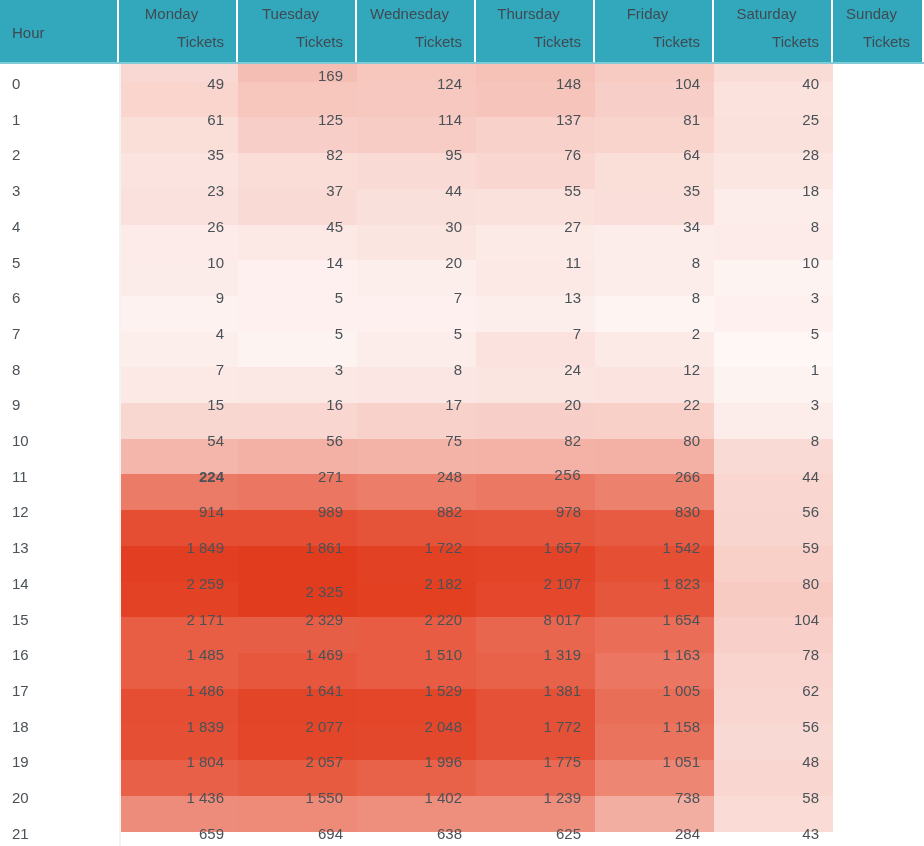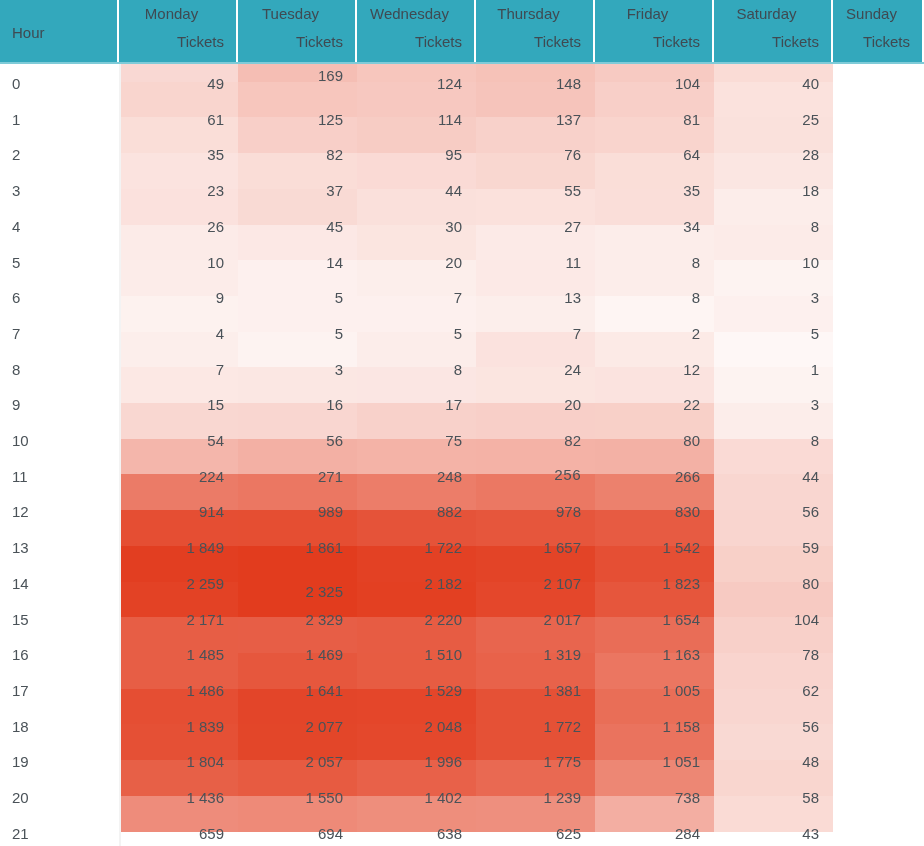--- a/index.html
+++ b/index.html
@@ -309,21 +309,21 @@
       <div class="val" style="left: 595px; width: 105px; top: 395.3px;">22</div>
       <div class="val" style="left: 714px; width: 105px; top: 395.3px;">3</div>
       <div class="hourlbl" style="top: 431px;">10</div>
       <div class="val" style="left: 119px; width: 105px; top: 431px;">54</div>
       <div class="val" style="left: 238px; width: 105px; top: 431px;">56</div>
       <div class="val" style="left: 357px; width: 105px; top: 431px;">75</div>
       <div class="val" style="left: 476px; width: 105px; top: 431px;">82</div>
       <div class="val" style="left: 595px; width: 105px; top: 431px;">80</div>
       <div class="val" style="left: 714px; width: 105px; top: 431px;">8</div>
       <div class="hourlbl" style="top: 466.7px;">11</div>
-      <div class="val" style="left: 119px; width: 105px; top: 466.7px;">224</div>
+      <div class="val" style="left: 119px; width: 105px; top: 466.7px; font-weight: bold;">224</div>
       <div class="val" style="left: 238px; width: 105px; top: 466.7px;">271</div>
       <div class="val" style="left: 357px; width: 105px; top: 466.7px;">248</div>
       <div class="val" style="left: 476px; width: 105px; top: 466.7px; font-family: Liberation Mono, monospace;">256</div>
       <div class="val" style="left: 595px; width: 105px; top: 466.7px;">266</div>
       <div class="val" style="left: 714px; width: 105px; top: 466.7px;">44</div>
       <div class="hourlbl" style="top: 502.4px;">12</div>
       <div class="val" style="left: 119px; width: 105px; top: 502.4px;">914</div>
       <div class="val" style="left: 238px; width: 105px; top: 502.4px;">989</div>
       <div class="val" style="left: 357px; width: 105px; top: 502.4px;">882</div>
       <div class="val" style="left: 476px; width: 105px; top: 502.4px;">978</div>
@@ -340,21 +340,21 @@
       <div class="val" style="left: 119px; width: 105px; top: 573.8px;">2 259</div>
       <div class="val" style="left: 238px; width: 105px; top: 582px;">2 325</div>
       <div class="val" style="left: 357px; width: 105px; top: 573.8px;">2 182</div>
       <div class="val" style="left: 476px; width: 105px; top: 573.8px;">2 107</div>
       <div class="val" style="left: 595px; width: 105px; top: 573.8px;">1 823</div>
       <div class="val" style="left: 714px; width: 105px; top: 573.8px;">80</div>
       <div class="hourlbl" style="top: 609.5px;">15</div>
       <div class="val" style="left: 119px; width: 105px; top: 609.5px;">2 171</div>
       <div class="val" style="left: 238px; width: 105px; top: 609.5px;">2 329</div>
       <div class="val" style="left: 357px; width: 105px; top: 609.5px;">2 220</div>
-      <div class="val" style="left: 476px; width: 105px; top: 609.5px;">2 017</div>
+      <div class="val" style="left: 476px; width: 105px; top: 609.5px;">8 017</div>
       <div class="val" style="left: 595px; width: 105px; top: 609.5px;">1 654</div>
       <div class="val" style="left: 714px; width: 105px; top: 609.5px;">104</div>
       <div class="hourlbl" style="top: 645.2px;">16</div>
       <div class="val" style="left: 119px; width: 105px; top: 645.2px;">1 485</div>
       <div class="val" style="left: 238px; width: 105px; top: 645.2px;">1 469</div>
       <div class="val" style="left: 357px; width: 105px; top: 645.2px;">1 510</div>
       <div class="val" style="left: 476px; width: 105px; top: 645.2px;">1 319</div>
       <div class="val" style="left: 595px; width: 105px; top: 645.2px;">1 163</div>
       <div class="val" style="left: 714px; width: 105px; top: 645.2px;">78</div>
       <div class="hourlbl" style="top: 680.9px;">17</div>

